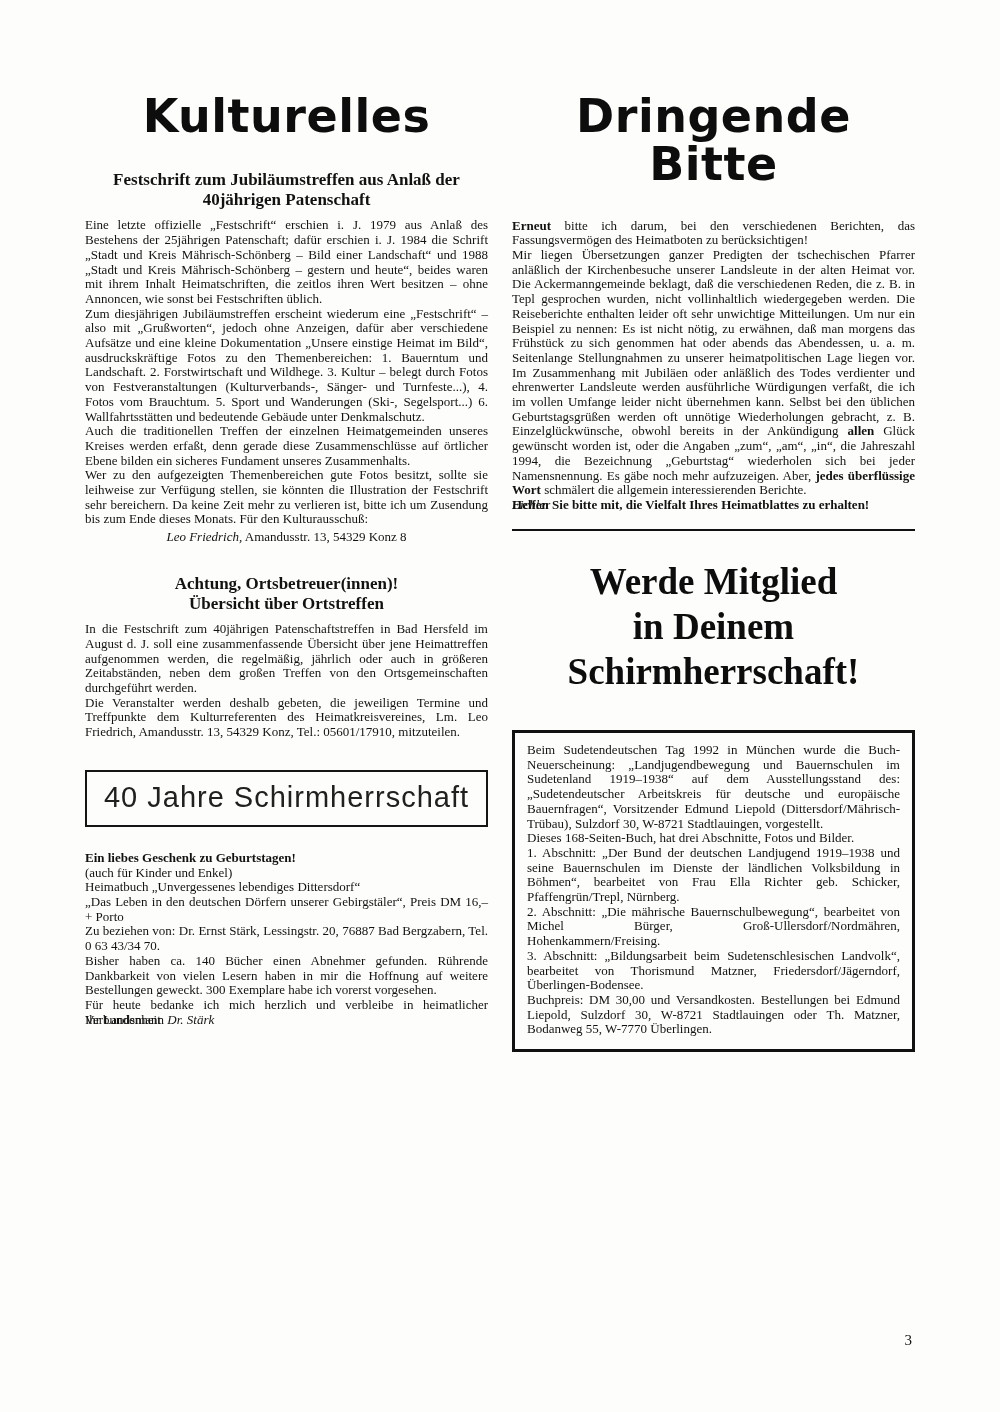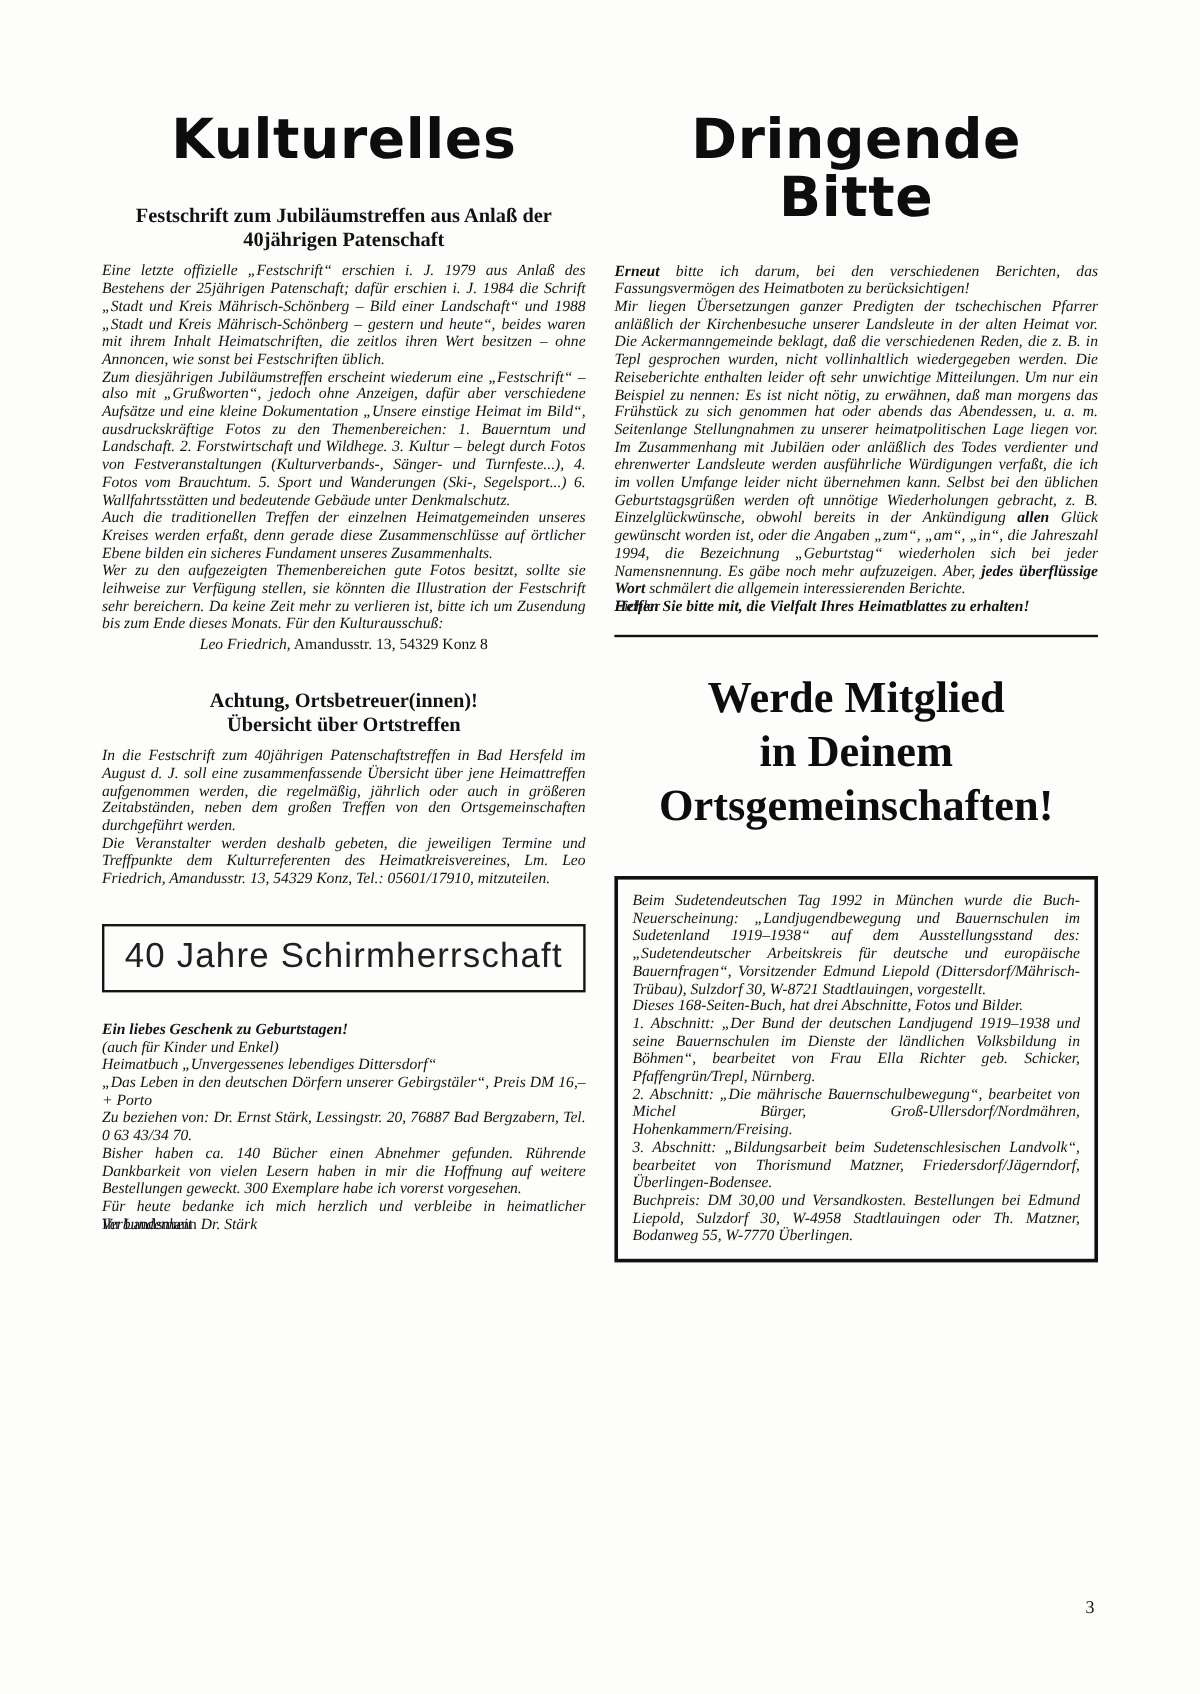--- a/index.html
+++ b/index.html
@@ -38,21 +38,20 @@
     text-align: center;
     margin: 0 0 8px 0;
   }
   .heading2.spaced { margin-top: 30px; }
   .body-p {
     font-size: 13px;
     line-height: 14.7px;
     text-align: justify;
     margin: 0;
     hyphens: auto;
-    font-style: italic;
   }
   .b { font-weight: bold; }
   .i { font-style: italic; }
   .sig-center {
     font-size: 13px; line-height: 15px;
     text-align: center;
     margin: 2px 0 0 0;
   }
   .pull-right {
     font-size: 13px; line-height: 14.7px;
@@ -146,28 +145,28 @@
       <p class="body-p"><span>Mir liegen Übersetzungen ganzer Predigten der tschechischen Pfarrer anläßlich der Kirchenbesuche unserer Landsleute in der alten Heimat vor. Die Ackermanngemeinde beklagt, daß die verschiedenen Reden, die z. B. in Tepl gesprochen wurden, nicht vollinhaltlich wiedergegeben werden. Die Reiseberichte enthalten leider oft sehr unwichtige Mitteilungen. Um nur ein Beispiel zu nennen: Es ist nicht nötig, zu erwähnen, daß man morgens das Frühstück zu sich genommen hat oder abends das Abendessen, u. a. m. Seitenlange Stellungnahmen zu unserer heimatpolitischen Lage liegen vor. Im Zusammenhang mit Jubiläen oder anläßlich des Todes verdienter und ehrenwerter Landsleute werden ausführliche Würdigungen verfaßt, die ich im vollen Umfange leider nicht übernehmen kann. Selbst bei den üblichen Geburtstagsgrüßen werden oft unnötige Wiederholungen gebracht, z. B. Einzelglückwünsche, obwohl bereits in der Ankündigung </span><span class="b">allen</span><span> Glück gewünscht worden ist, oder die Angaben „zum“, „am“, „in“, die Jahreszahl 1994, die Bezeichnung „Geburtstag“ wiederholen sich bei jeder Namensnennung. Es gäbe noch mehr aufzuzeigen. Aber, </span><span class="b">jedes überflüssige Wort</span><span> schmälert die allgemein interessierenden Berichte.</span></p>
       <p class="body-p"><span class="b">Helfen Sie bitte mit, die Vielfalt Ihres Heimatblattes zu erhalten!</span></p>
       <div class="pull-right i">Eichler</div>
     </section>
 
     <hr class="rule">
 
     <div class="membership">
       <span>Werde Mitglied</span><br>
       <span>in Deinem</span><br>
-      <span>Ortsgemeinschaften!</span>
+      <span>Schirmherrschaft!</span>
     </div>
 
     <div class="book-box">
       <p class="body-p">Beim Sudetendeutschen Tag 1992 in München wurde die Buch-Neuerscheinung: „Landjugendbewegung und Bauernschulen im Sudetenland 1919–1938“ auf dem Ausstellungsstand des: „Sudetendeutscher Arbeitskreis für deutsche und europäische Bauernfragen“, Vorsitzender Edmund Liepold (Dittersdorf/Mährisch-Trübau), Sulzdorf 30, W-8721 Stadtlauingen, vorgestellt.</p>
       <p class="body-p">Dieses 168-Seiten-Buch, hat drei Abschnitte, Fotos und Bilder.</p>
       <p class="body-p">1. Abschnitt: „Der Bund der deutschen Landjugend 1919–1938 und seine Bauernschulen im Dienste der ländlichen Volksbildung in Böhmen“, bearbeitet von Frau Ella Richter geb. Schicker, Pfaffengrün/Trepl, Nürnberg.</p>
       <p class="body-p">2. Abschnitt: „Die mährische Bauernschulbewegung“, bearbeitet von Michel Bürger, Groß-Ullersdorf/Nordmähren, Hohenkammern/Freising.</p>
       <p class="body-p">3. Abschnitt: „Bildungsarbeit beim Sudetenschlesischen Landvolk“, bearbeitet von Thorismund Matzner, Friedersdorf/Jägerndorf, Überlingen-Bodensee.</p>
-      <p class="body-p">Buchpreis: DM 30,00 und Versandkosten. Bestellungen bei Edmund Liepold, Sulzdorf 30, W-4958 Stadtlauingen oder Th. Matzner, Bodanweg 55, W-7770 Überlingen.</p>
+      <p class="body-p">Buchpreis: DM 30,00 und Versandkosten. Bestellungen bei Edmund Liepold, Sulzdorf 30, W-8721 Stadtlauingen oder Th. Matzner, Bodanweg 55, W-7770 Überlingen.</p>
     </div>
   </div>
 
 </div>
 
 <div class="page-number">3</div>
 
 </body></html>

